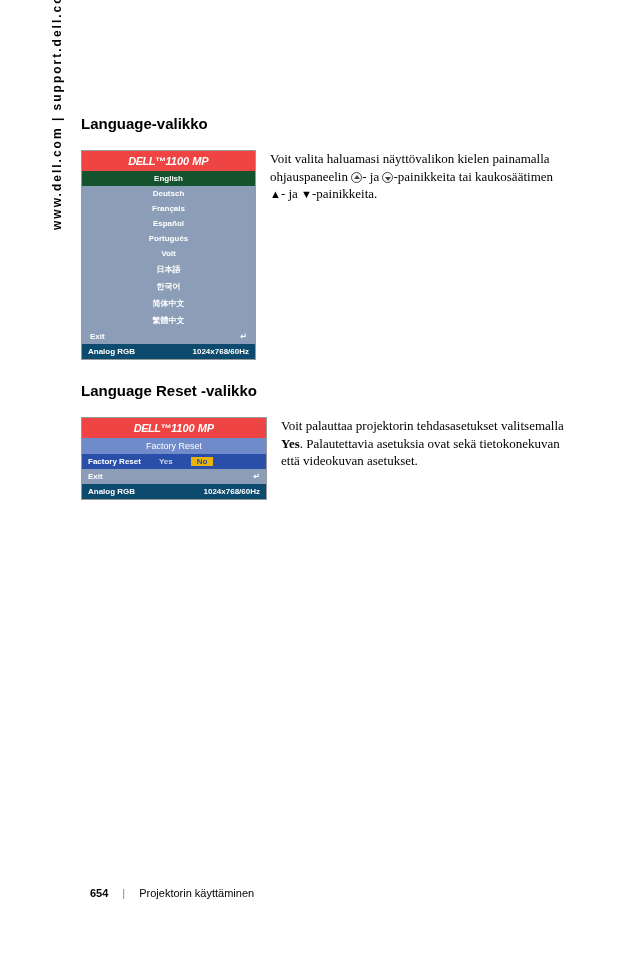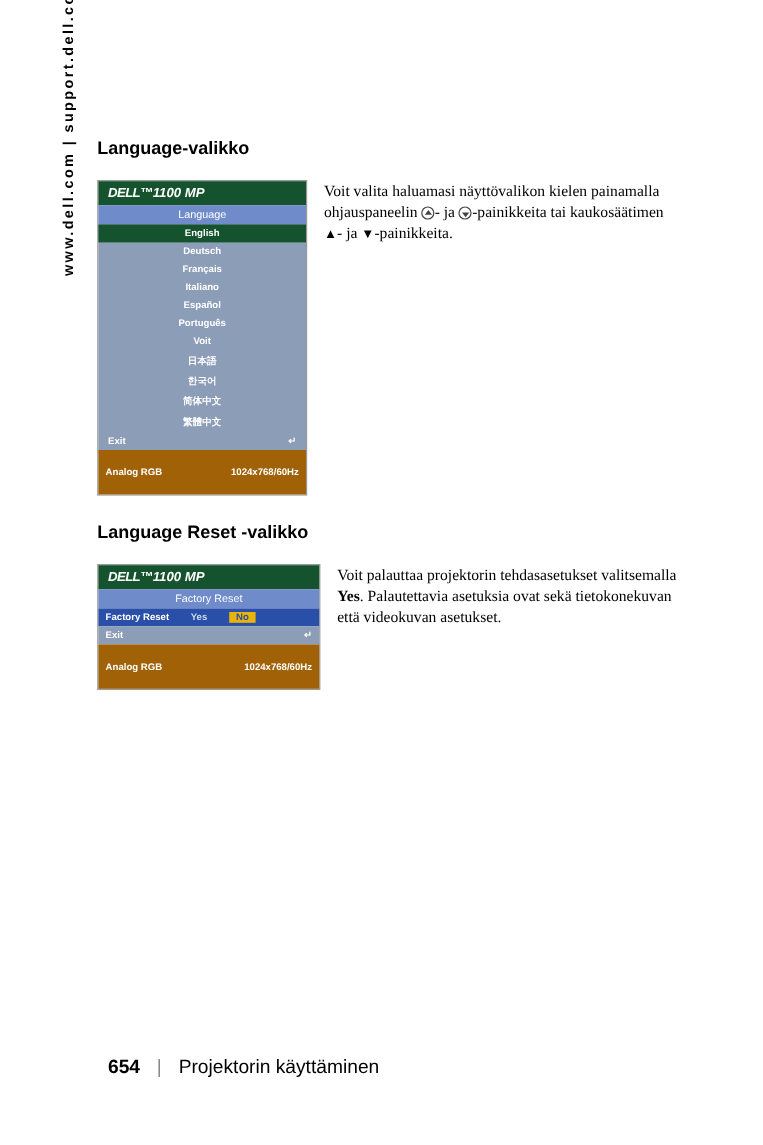--- a/index.html
+++ b/index.html
@@ -41,24 +41,24 @@
     gap: 14px;
     margin-bottom: 22px;
   }
   .menu-shot {
     border: 1px solid #999;
     flex-shrink: 0;
   }
   .menu1 { width: 175px; }
   .menu2 { width: 186px; }
   .menu-header {
-    background: #14532d;
-    color: #fff;
-    display: flex;
-    justify-content: flex-start;
+    background: #ef4444;
+    color: #fff;
+    display: flex;
+    justify-content: center;
     align-items: center;
     padding: 4px 8px;
     font-family: Arial, sans-serif;
     font-size: 11px;
     font-weight: bold;
   }
   .menu-header .logo { font-style: italic; letter-spacing: -0.5px; }
   .menu-header .model { font-style: italic; }
   .menu-title {
     background: #6f8bc9;
@@ -110,28 +110,28 @@
     background: #8c9db8;
     color: #fff;
     font-family: Arial, sans-serif;
     font-size: 8px;
     font-weight: bold;
     display: flex;
     justify-content: space-between;
     padding: 3px 6px;
   }
   .menu-footer {
-    background: #a16207;
+    background: #0c4a6e;
     color: #fff;
     font-family: Arial, sans-serif;
     font-size: 8px;
     font-weight: bold;
     display: flex;
     justify-content: space-between;
-    padding: 14px 6px;
+    padding: 3px 6px;
   }
   .body-text {
     font-size: 13px;
     line-height: 1.35;
   }
   .body-text p { margin-bottom: 6px; }
   .circ-icon {
     display: inline-block;
     width: 11px; height: 11px;
     border: 1px solid #444;
@@ -154,21 +154,21 @@
     background: #444;
     box-shadow: 0 2px 0 #444, 0 -2px 0 #444;
     top: 5px; left: 3px;
   }
   .tri { font-size: 11px; vertical-align: 0; }
   .footer {
     position: absolute;
     left: 90px;
     bottom: 55px;
     font-family: Arial, sans-serif;
-    font-size: 16px;
+    font-size: 11px;
     display: flex;
     align-items: center;
     gap: 14px;
   }
   .footer .pn { font-weight: bold; }
   .footer .div { color: #888; }
   .return-icon { font-size: 8px; }
 </style>
 </head>
 <body>
@@ -177,26 +177,24 @@
 
 <div class="content">
 
   <div class="heading">Language-valikko</div>
   <div class="section">
     <div class="menu-shot menu1">
       <div class="menu-header">
         <span class="logo">DELL™</span>
         <span class="model">1100 MP</span>
       </div>
-      <div class="menu-title">Language</div>
       <div class="menu-body">
         <div class="menu-item selected">English</div>
         <div class="menu-item">Deutsch</div>
         <div class="menu-item">Français</div>
-        <div class="menu-item">Italiano</div>
         <div class="menu-item">Español</div>
         <div class="menu-item">Português</div>
         <div class="menu-item">Voit</div>
         <div class="menu-item">日本語</div>
         <div class="menu-item">한국어</div>
         <div class="menu-item">简体中文</div>
         <div class="menu-item">繁體中文</div>
         <div class="menu-item exit">
           <span>Exit</span>
           <span class="return-icon">↵</span>

